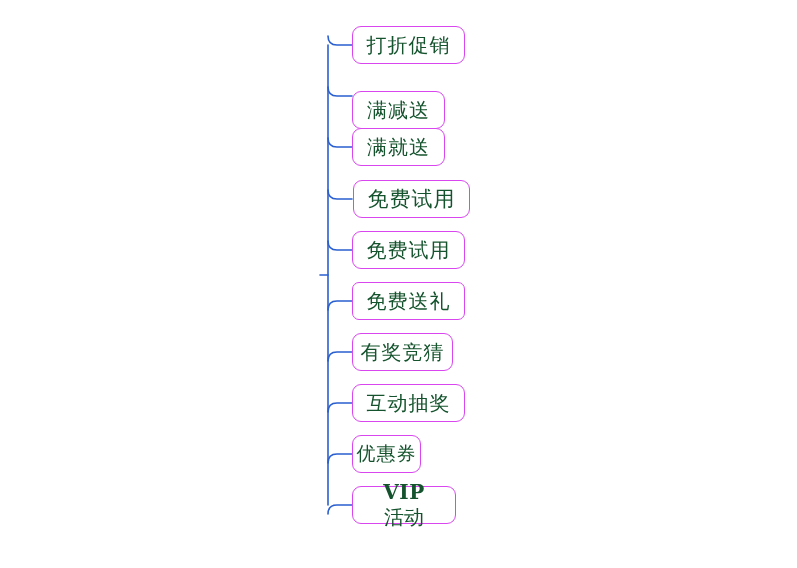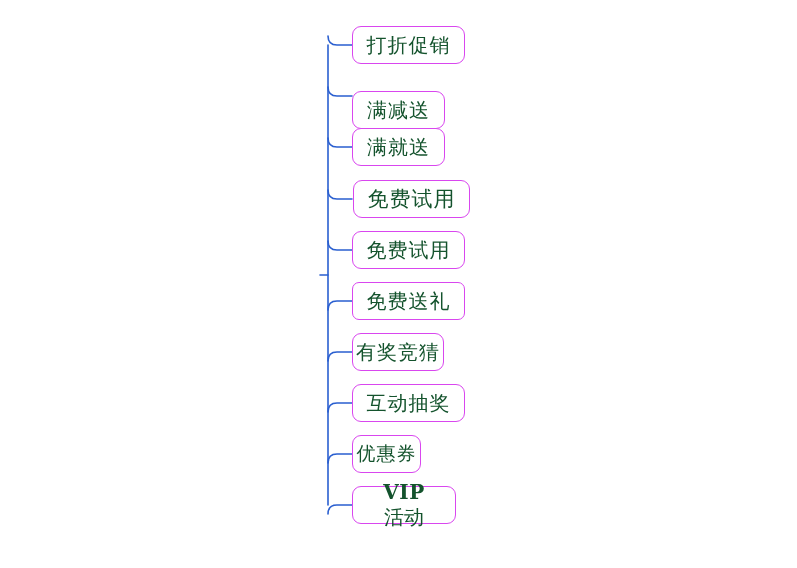--- a/index.html
+++ b/index.html
@@ -97,21 +97,21 @@
       </div>
       <div class="node node-child size-lg" style="left: 353px; top: 180px; width: 117px;">
         <span>免费试用</span>
       </div>
       <div class="node node-child " style="left: 352px; top: 231px; width: 113px;">
         <span>免费试用</span>
       </div>
       <div class="node node-child " style="left: 352px; top: 282px; width: 113px; border-radius: 7px;">
         <span>免费送礼</span>
       </div>
-      <div class="node node-child " style="left: 352px; top: 333px; width: 92px; text-align: center;">
+      <div class="node node-child " style="left: 352px; top: 333px; width: 101px; text-align: center;">
         <span>有奖竞猜</span>
       </div>
       <div class="node node-child " style="left: 352px; top: 384px; width: 113px;">
         <span>互动抽奖</span>
       </div>
       <div class="node node-child size-sm" style="left: 352px; top: 435px; width: 69px;">
         <span>优惠券</span>
       </div>
       <div class="node node-child serif-lead" style="left: 352px; top: 486px; width: 104px;">
         <span class="lead">VIP</span>

